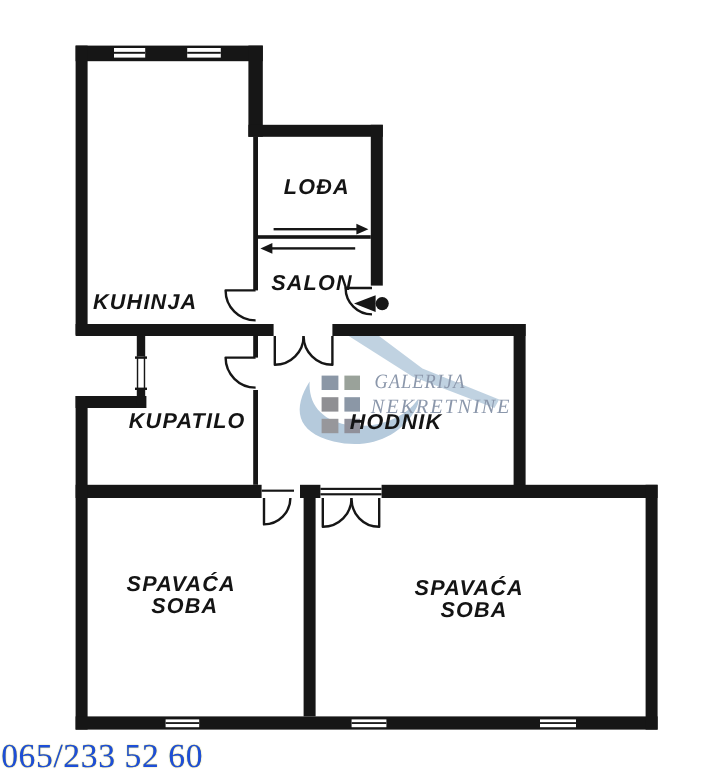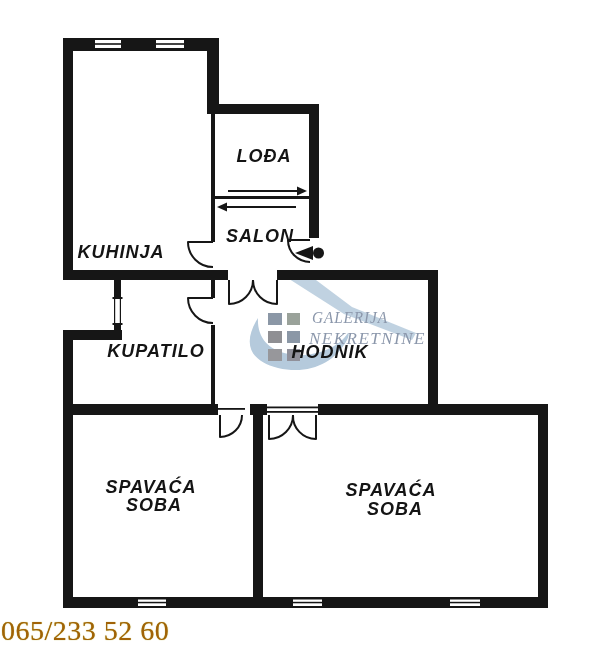--- a/index.html
+++ b/index.html
@@ -131,15 +131,15 @@
   <div class="room-label" style="left:264px;top:156px;">LOĐA</div>
   <div class="room-label" style="left:121px;top:236px;margin-top:16px;">KUHINJA</div>
   <div class="room-label" style="left:260px;top:236px;">SALON</div>
   <div class="room-label" style="left:156px;top:351px;">KUPATILO</div>
   <div class="room-label" style="left:330px;top:352px;">HODNIK</div>
   <div class="room-label" style="left:151px;top:487px;">SPAVAĆA</div>
   <div class="room-label" style="left:154px;top:505px;">SOBA</div>
   <div class="room-label" style="left:391px;top:490px;">SPAVAĆA</div>
   <div class="room-label" style="left:395px;top:509px;">SOBA</div>
 
-  <div class="phone" style="color: #a16207;">065/233 52 60</div>
+  <div class="phone" style="color: #1d4ed8;">065/233 52 60</div>
 
 </div>
 
 </body></html>

